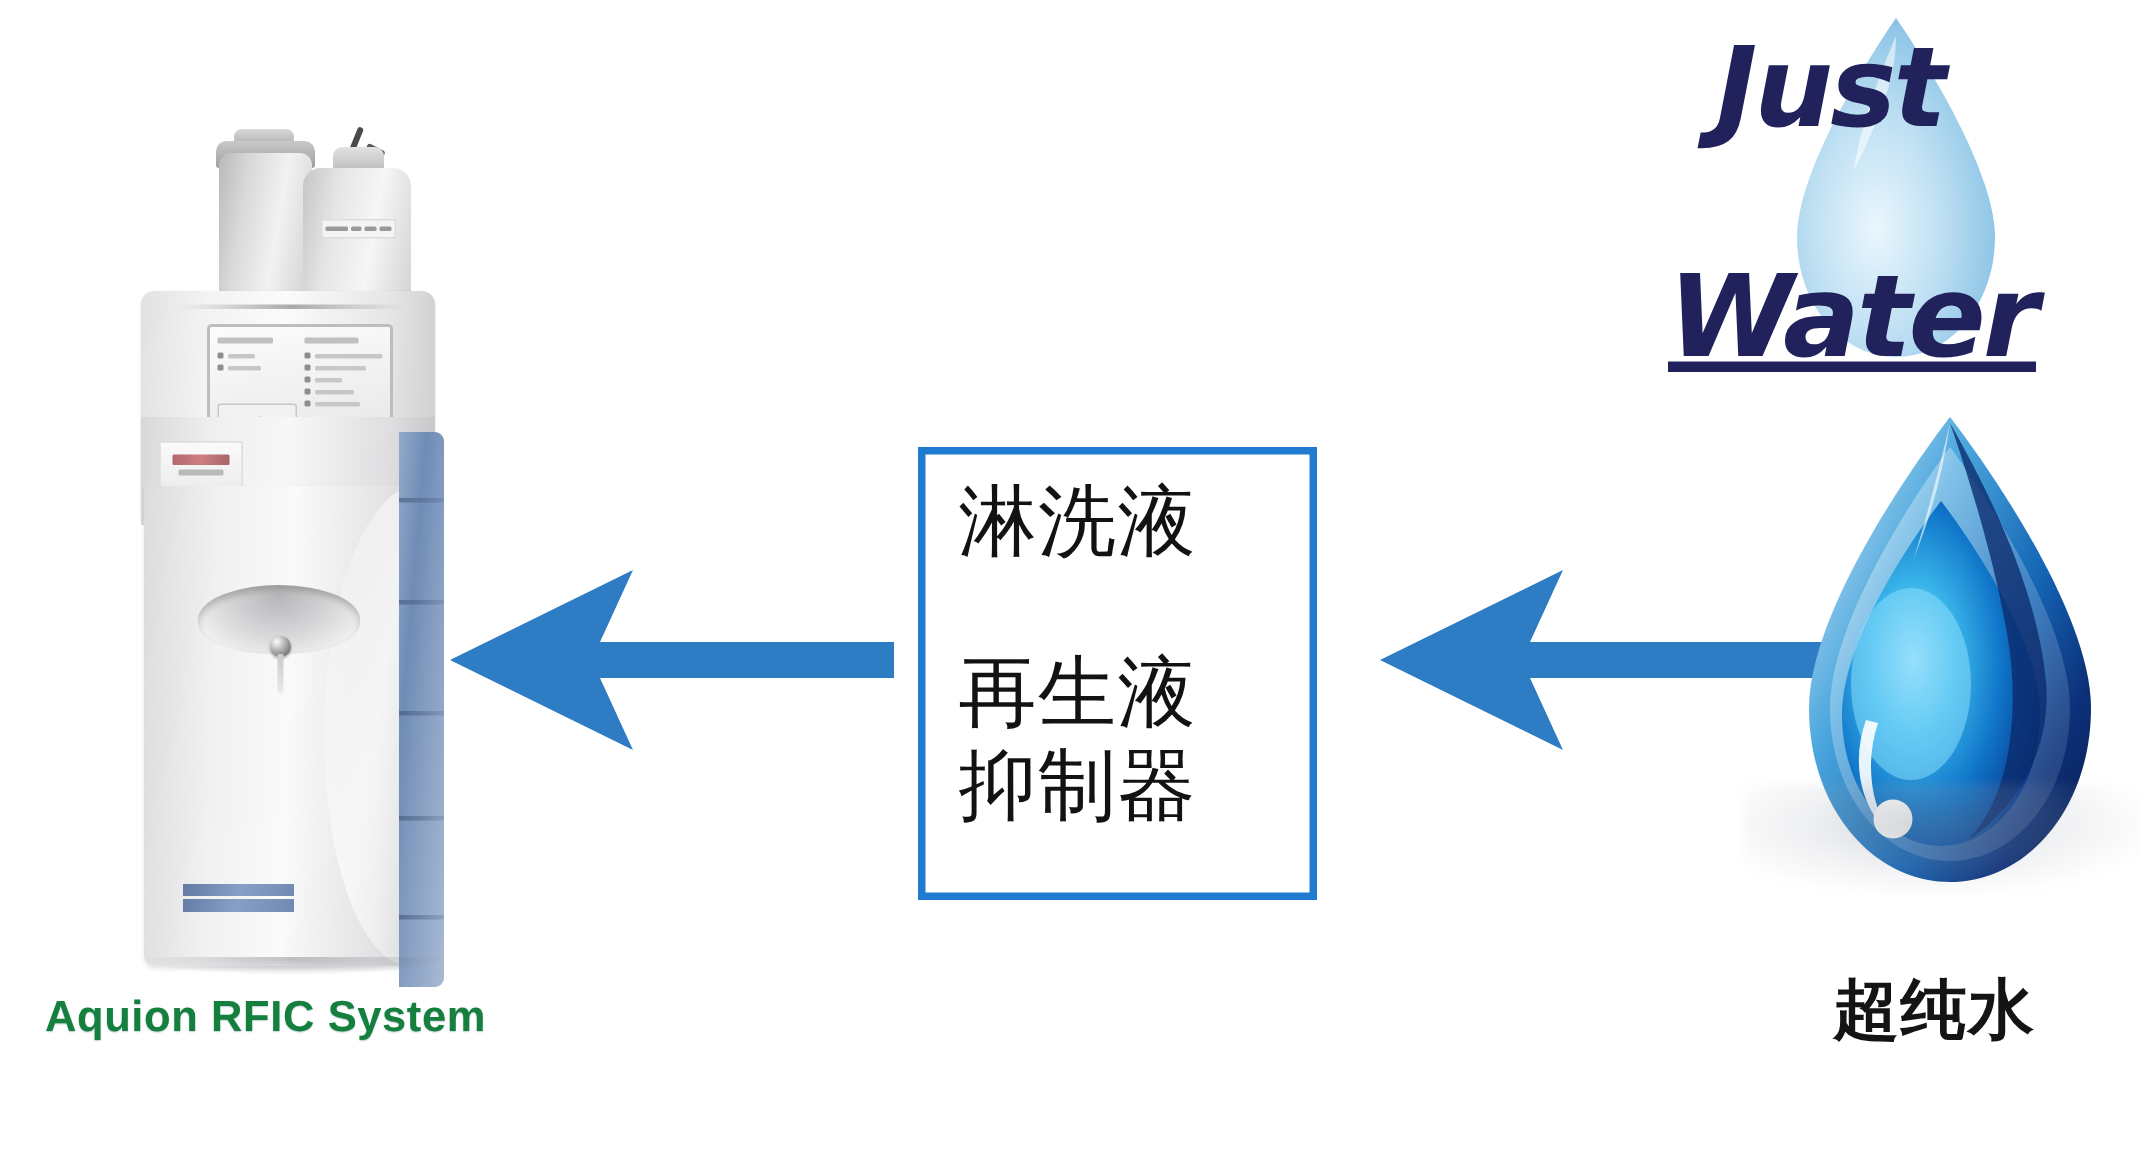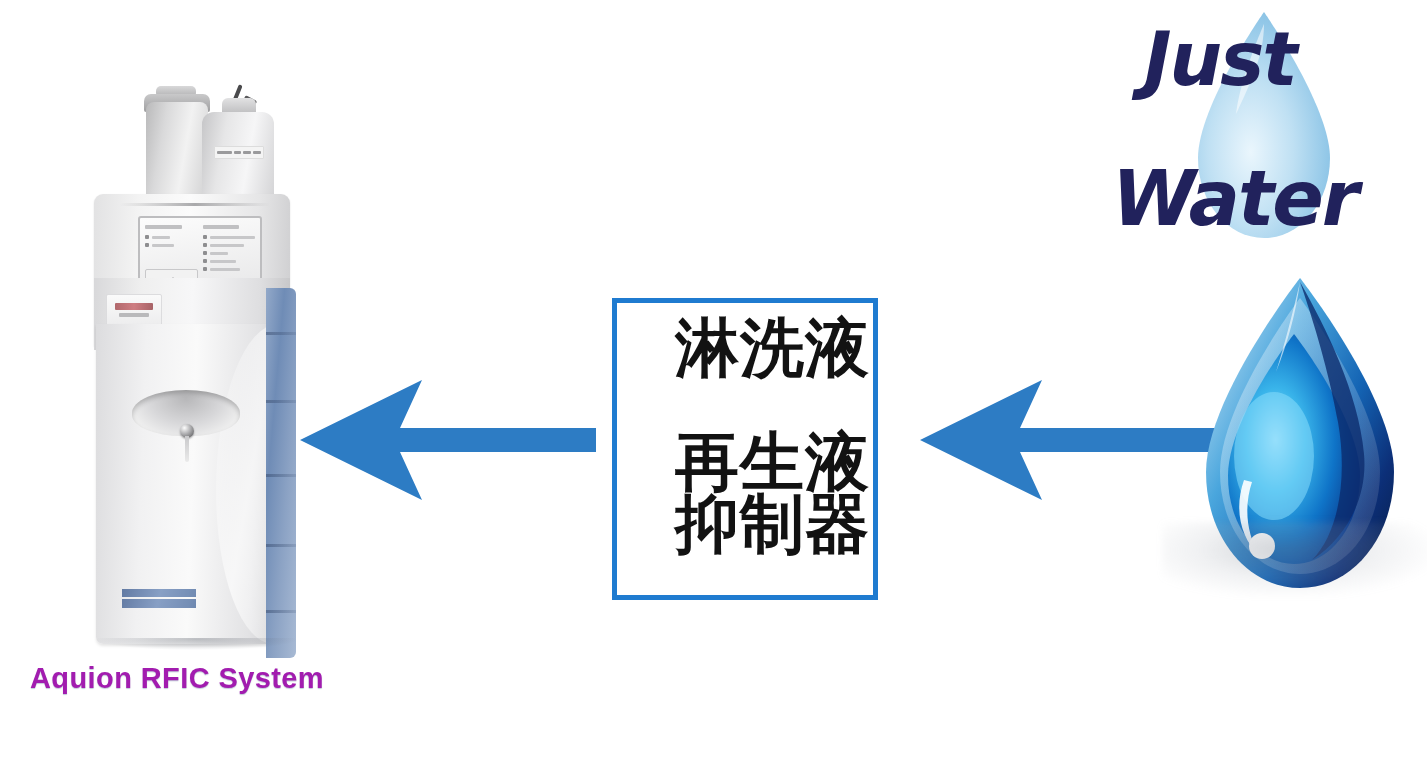--- a/index.html
+++ b/index.html
@@ -143,54 +143,54 @@
     position:absolute;left:0;width:30px;height:3px;
     background:linear-gradient(90deg,rgba(60,80,115,.55),rgba(60,80,115,.18));
   }
   .base-shadow{
     position:absolute;left:12px;top:556px;width:200px;height:12px;
     background:radial-gradient(ellipse at 50% 10%,rgba(90,95,105,.38),rgba(255,255,255,0) 72%);
   }
 
   .instrument-caption{
     position:absolute;left:30px;top:662px;width:340px;
-    font-size:29px;font-weight:bold;color:#a21caf;letter-spacing:.4px;
+    font-size:29px;font-weight:bold;color:#15803d;letter-spacing:.4px;
     text-shadow:0 1px 1px rgba(140,160,180,.55);
   }
 
   
   .arrow{position:absolute;}
   .arrow svg{display:block;}
 
   
   .textbox{
     position:absolute;left:612px;top:298px;width:266px;height:302px;
     border:5px solid #1f7bd0;background:#ffffff;box-sizing:border-box;
     padding:14px 0 0 22px;
   }
   .tb-line{
     font-family:"DejaVu Sans","Liberation Sans",sans-serif;
-    font-weight:bold;color:#121212;font-size:64px;line-height:62px;
-    letter-spacing:1px;white-space:nowrap;margin-left:36px;
+    font-weight:normal;color:#121212;font-size:52px;line-height:62px;
+    letter-spacing:1px;white-space:nowrap;
   }
   .tb-gap{height:52px;}
 
   
   .jaw{position:absolute;left:1126px;top:6px;width:300px;height:250px;}
   .jaw-drop{
     position:absolute;left:54px;top:4px;width:168px;height:232px;
   }
   .jaw-text{
     position:absolute;inset:0;
     font-family:"DejaVu Sans","Liberation Sans",sans-serif;
     font-weight:bold;font-style:italic;color:#21225c;
   }
   .jaw-t1{position:absolute;left:18px;top:10px;font-size:74px;letter-spacing:-2px;}
   .jaw-t2{position:absolute;left:8px;top:84px;font-size:74px;letter-spacing:-2px;}
-  .jaw-t3{position:absolute;left:-14px;top:148px;font-size:76px;letter-spacing:-2px;}
+  .jaw-t3{position:absolute;left:-14px;top:160px;font-size:76px;letter-spacing:-2px;text-decoration:underline;}
 
   
   .droplet{position:absolute;left:1188px;top:272px;width:224px;height:340px;}
   .drop-shadow{
     position:absolute;left:-26px;top:250px;width:270px;height:74px;
     background:radial-gradient(ellipse at 46% 38%,rgba(120,128,140,.34) 0%,rgba(160,166,176,.16) 42%,rgba(255,255,255,0) 76%);
     filter:blur(3px);
   }
   .water-caption{
     position:absolute;left:1222px;top:644px;
@@ -360,14 +360,15 @@
       <path d="M112 26 C112 26 192 132 192 200 C192 258 156 302 112 302 C68 302 32 258 32 200 C32 132 112 26 112 26 Z" fill="url(#dRim)" opacity=".5"></path>
       <path d="M106 62 C106 62 172 146 172 204 C172 254 142 292 106 292 C70 292 40 254 40 204 C40 146 106 62 106 62 Z" fill="url(#dInner)"></path>
       <path d="M112 10 C112 10 138 82 150 150 C160 208 150 262 124 288 C158 266 180 226 176 182 C170 120 138 56 112 10 Z" fill="#0b2a6b" opacity=".78"></path>
       <ellipse cx="86" cy="184" rx="40" ry="64" fill="#86dcfb" opacity=".55"></ellipse>
       <path d="M56 208 C46 236 52 266 72 284 C58 262 56 234 64 210 Z" fill="#ffffff" opacity=".9"></path>
       <circle cx="74" cy="274" r="13" fill="#ffffff"></circle>
       <path d="M112 10 C104 44 96 74 88 100 C100 70 108 40 112 10 Z" fill="#ffffff" opacity=".6"></path>
     </svg>
   </div>
 
+  <div class="water-caption">超纯水</div>
 
 </div>
 
 </body></html>

